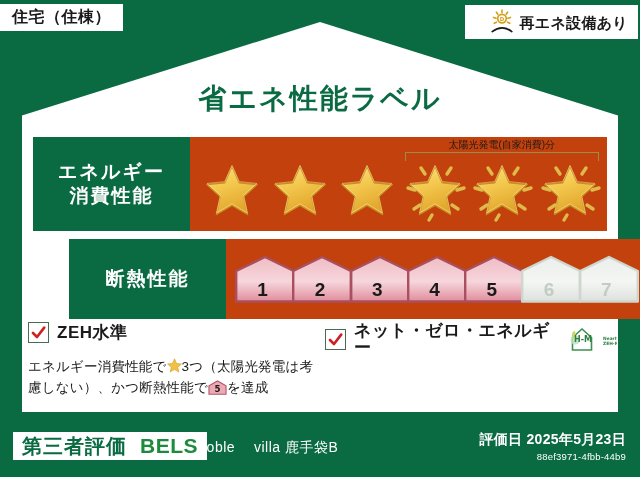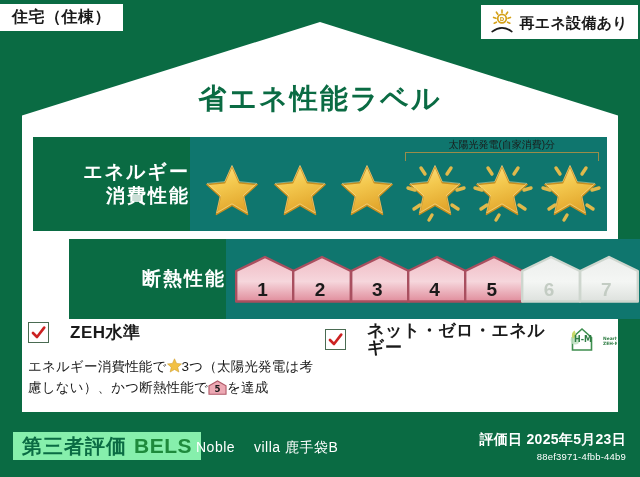--- a/index.html
+++ b/index.html
@@ -26,21 +26,21 @@
     background:#ffffff;
     padding:5px 12px 6px 12px;
     font-size:16px;font-weight:bold;color:#1a1a1a;
     letter-spacing:.5px;line-height:1;
     z-index:6;
   }
   
   .tag-right{
     position:absolute;right:2px;top:5px;
     background:#ffffff;
-    padding:4px 10px 4px 8px;
+    padding:4px 10px 4px 24px;
     display:flex;align-items:center;
     z-index:6;
   }
   .tag-right .txt{font-size:15px;font-weight:bold;color:#1a1a1a;letter-spacing:.3px;line-height:1;}
   .sun-ico{width:30px;height:26px;display:block;}
   
   .subtitle{
     position:absolute;left:0;right:0;top:60px;text-align:center;
     font-size:15px;font-weight:bold;color:#0a6b43;letter-spacing:1.5px;
     z-index:5;
@@ -49,24 +49,24 @@
     position:absolute;left:0;right:0;top:80px;text-align:center;
     font-size:28px;font-weight:bold;color:#0a6b43;letter-spacing:2px;
     z-index:5;
   }
   
   .row{position:absolute;display:flex;align-items:stretch;z-index:5;}
   .row-energy{left:33px;top:137px;width:574px;height:94px;}
   .row-insul{left:22px;top:239px;width:574px;height:80px;padding-left:47px;}
   .row-cap{
     width:157px;background:#0a6b43;color:#ffffff;
-    display:flex;flex-direction:column;align-items:flex-end;justify-content:center;
+    display:flex;flex-direction:column;align-items:center;justify-content:center;
     font-size:19px;font-weight:bold;letter-spacing:2px;line-height:1.28;
   }
-  .row-body{flex:1;background:#0f766e;position:relative;}
+  .row-body{flex:1;background:#c2410c;position:relative;}
   
   .solar-note{
     position:absolute;left:calc(50% + 4px);right:6px;top:1px;height:14px;
     text-align:center;font-size:10px;color:#1a1a1a;line-height:14px;white-space:nowrap;
   }
   .solar-bracket{
     position:absolute;left:calc(50% + 6px);right:8px;top:15px;height:8px;
     border:1.5px solid #9a8c4a;border-bottom:none;
   }
   .stars{
@@ -89,34 +89,34 @@
   }
   .grade.off span{color:#c3ccc3;}
   
   .zeh{position:absolute;z-index:5;width:292px;}
   .zeh-left{left:28px;top:322px;}
   .zeh-right{left:325px;top:322px;}
   .zeh-head{display:flex;align-items:center;gap:8px;}
   .chk{width:19px;height:19px;border:1.5px solid #4a6b52;background:#fff;
        display:flex;align-items:center;justify-content:center;flex:none;}
   .chk svg{width:15px;height:15px;display:block;}
-  .zeh-title{font-size:17px;font-weight:bold;color:#1a1a1a;letter-spacing:.5px;line-height:1;margin-left:13px;}
+  .zeh-title{font-size:17px;font-weight:bold;color:#1a1a1a;letter-spacing:.5px;line-height:1;}
   .zehm-logo{width:48px;height:26px;display:block;margin-left:2px;}
   .zeh-desc{
     margin-top:14px;font-size:13.5px;color:#1a1a1a;line-height:1.55;letter-spacing:.2px;
   }
   .inline-star{width:15px;height:15px;vertical-align:-2px;display:inline-block;}
   .inline-grade{width:19px;height:15px;vertical-align:-3px;display:inline-block;}
   
   .bottombar{
     position:absolute;left:0;bottom:0;width:640px;height:55px;background:#0a6b43;z-index:6;
   }
   .bels{
-    position:absolute;left:13px;top:10px;background:#86efac;
-    padding:3px 9px 4px 9px;display:flex;align-items:baseline;gap:7px;
+    position:absolute;left:13px;top:10px;background:#ffffff;
+    padding:3px 9px 4px 9px;display:flex;align-items:baseline;gap:13px;
   }
   .bels .jp{font-size:20px;font-weight:bold;color:#0a6b43;letter-spacing:1px;line-height:1;}
   .bels .en{font-size:21px;font-weight:bold;color:#1e8a3c;letter-spacing:.5px;line-height:1;}
   .bldg{
     position:absolute;left:196px;top:17px;color:#ffffff;font-size:14px;letter-spacing:.5px;
   }
   .evaldate{
     position:absolute;right:14px;top:9px;color:#ffffff;font-size:14px;font-weight:bold;
     letter-spacing:.3px;
   }

